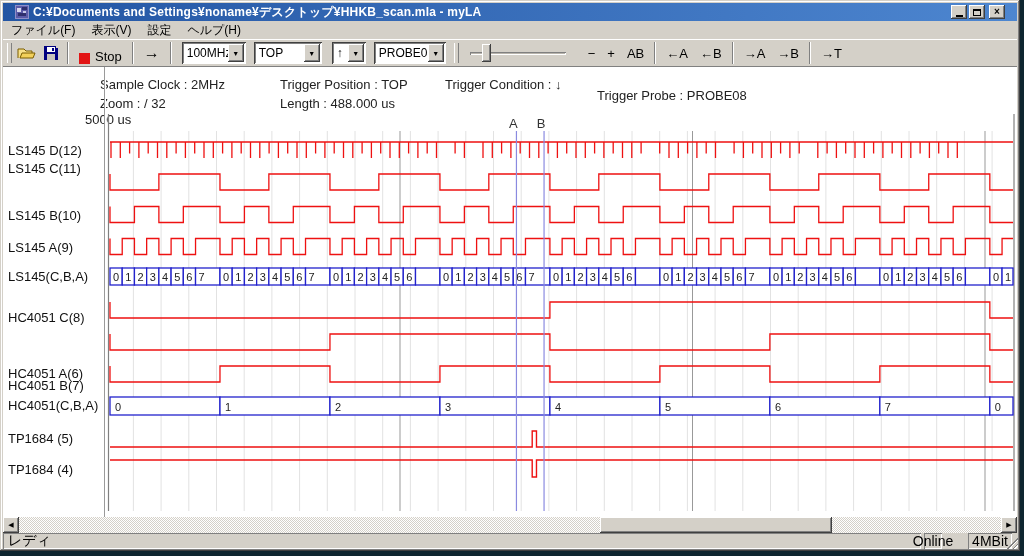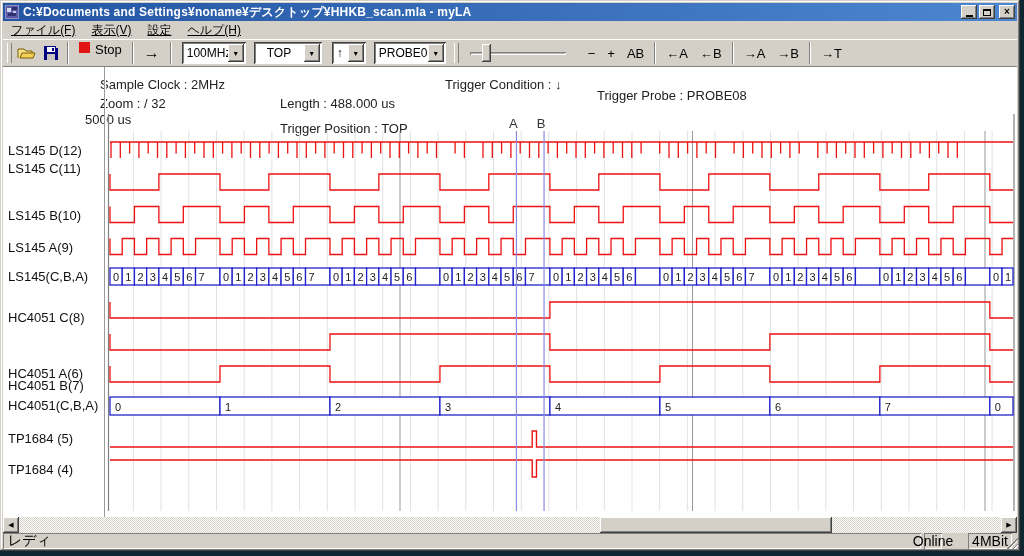--- a/index.html
+++ b/index.html
@@ -1,35 +1,35 @@
 <!DOCTYPE html>
 <html><head>
 <meta charset="utf-8">
 <style>
   html,body{margin:0;padding:0;}
   body{background:#0e2630;font-family:"Liberation Sans",sans-serif;}
   #screen{position:relative;width:1024px;height:556px;overflow:hidden;background:#0e2630;}
   #window{position:absolute;left:0;top:0;width:1020px;height:551px;background:#d4d0c8;
     box-shadow: inset -1px -1px 0 #404040, inset 1px 1px 0 #d4d0c8, inset -2px -2px 0 #808080, inset 2px 2px 0 #ffffff;}
   .titlebar{position:absolute;left:3px;top:3px;width:1014px;height:18px;
-    background:linear-gradient(90deg,#2355a3,#4d86d0);display:flex;align-items:center;padding:0 2px;box-sizing:border-box;}
+    background:linear-gradient(90deg,#2355a3,#4d86d0);display:flex;align-items:center;padding:0 12px;box-sizing:border-box;}
   .title-text{color:#fff;font-size:12px;font-weight:bold;margin-left:4px;flex:1;white-space:nowrap;overflow:hidden;letter-spacing:0.2px;}
   .tb-btn{width:16px;height:14px;background:#d4d0c8;margin-left:2px;display:flex;align-items:center;justify-content:center;
     font-size:10px;font-weight:bold;color:#000;line-height:1;
     box-shadow: inset -1px -1px 0 #404040, inset 1px 1px 0 #fff, inset -2px -2px 0 #808080;}
   .min-glyph{display:block;width:7px;height:2px;background:#000;margin-top:7px;}
   .max-glyph{display:block;width:8px;height:7px;border:1px solid #000;border-top-width:2px;box-sizing:border-box;}
   .menubar{position:absolute;left:3px;top:22px;width:1014px;height:17px;display:flex;align-items:center;font-size:12px;color:#000;}
-  .menu-item{padding:1px 8px;white-space:nowrap;text-decoration:underline;}
+  .menu-item{padding:1px 8px;white-space:nowrap;}
   .toolbar{position:absolute;left:3px;top:39px;width:1014px;height:27px;display:flex;align-items:center;border-top:1px solid #fff;box-sizing:border-box;}
   .tgrip{width:3px;height:20px;margin:0 3px 0 4px;border-left:1px solid #fff;border-right:1px solid #808080;}
   .tsep{width:2px;height:22px;margin:0 4px;background:linear-gradient(90deg,#808080 50%,#ffffff 50%);}
   .tbtn{height:22px;display:flex;align-items:center;justify-content:center;padding:0 6px;font-size:13px;color:#000;white-space:nowrap;}
   .icon-btn{width:24px;height:22px;display:flex;align-items:center;justify-content:center;}
-  .stop-btn{height:22px;display:flex;align-items:flex-start;padding:0 6px;}
+  .stop-btn{height:22px;display:flex;align-items:flex-end;padding:0 6px;}
   .stop-square{width:11px;height:11px;background:#e21414;margin-right:5px;}
   .stop-label{font-size:13px;color:#000;}
   .run-btn{font-size:16px;font-weight:bold;}
   .combo{height:22px;background:#fff;display:flex;align-items:center;box-sizing:border-box;
     box-shadow: inset 1px 1px 0 #404040, inset -1px -1px 0 #fff, inset 2px 2px 0 #808080;}
   .combo-val{flex:1;font-size:12px;padding:0 3px 0 5px;color:#000;white-space:nowrap;overflow:hidden;}
   .combo-btn{width:16px;height:18px;margin-right:2px;background:#d4d0c8;display:flex;align-items:center;justify-content:center;
     font-size:7px;color:#000;box-shadow: inset -1px -1px 0 #404040, inset 1px 1px 0 #fff, inset -2px -2px 0 #808080;}
   .slider{position:relative;width:100px;height:22px;margin:0 6px;}
   .slider-track{position:absolute;left:2px;right:2px;top:10px;height:3px;background:#b8b4ac;
@@ -109,21 +109,21 @@
       <span class="stop-square"></span>
       <span class="stop-label">Stop</span>
     </span>
     <span class="tsep"></span>
     <span class="tbtn run-btn">→</span>
     <span class="tsep"></span>
     <span class="combo" style="width:64px;margin-left:6px;">
       <span class="combo-val">100MHz</span>
       <span class="combo-btn">▼</span>
     </span>
-    <span class="combo" style="width:68px;margin-left:8px;padding-left:8px;">
+    <span class="combo" style="width:68px;margin-left:8px;">
       <span class="combo-val">TOP</span>
       <span class="combo-btn">▼</span>
     </span>
     <span class="combo" style="width:34px;margin-left:10px;">
       <span class="combo-val">↑</span>
       <span class="combo-btn">▼</span>
     </span>
     <span class="combo" style="width:72px;margin-left:8px;">
       <span class="combo-val">PROBE00</span>
       <span class="combo-btn">▼</span>
@@ -142,21 +142,21 @@
     <span class="tsep"></span>
     <span class="tbtn">→A</span>
     <span class="tbtn">→B</span>
     <span class="tsep"></span>
     <span class="tbtn">→T</span>
   </div>
 
   <div class="client"></div>
 
   <div class="hdr" style="left:100px;top:77px;">Sample Clock : 2MHz</div>
-  <div class="hdr" style="left:280px;top:77px;margin-top:44px;">Trigger Position : TOP</div>
+  <div class="hdr" style="left:280px;top:77px;">Trigger Position : TOP</div>
   <div class="hdr" style="left:445px;top:77px;">Trigger Condition : ↓</div>
   <div class="hdr" style="left:597px;top:88px;">Trigger Probe : PROBE08</div>
   <div class="hdr" style="left:100px;top:96px;">Zoom : /  32</div>
   <div class="hdr" style="left:280px;top:96px;">Length : 488.000 us</div>
   <div class="hdr" style="left:85px;top:112px;">5000 us</div>
 
   <div id="channel-labels">
       <div class="ch-label" style="top: 143px;">LS145 D(12)</div>
       <div class="ch-label" style="top: 161px;">LS145 C(11)</div>
       <div class="ch-label" style="top: 207.5px;">LS145 B(10)</div>

